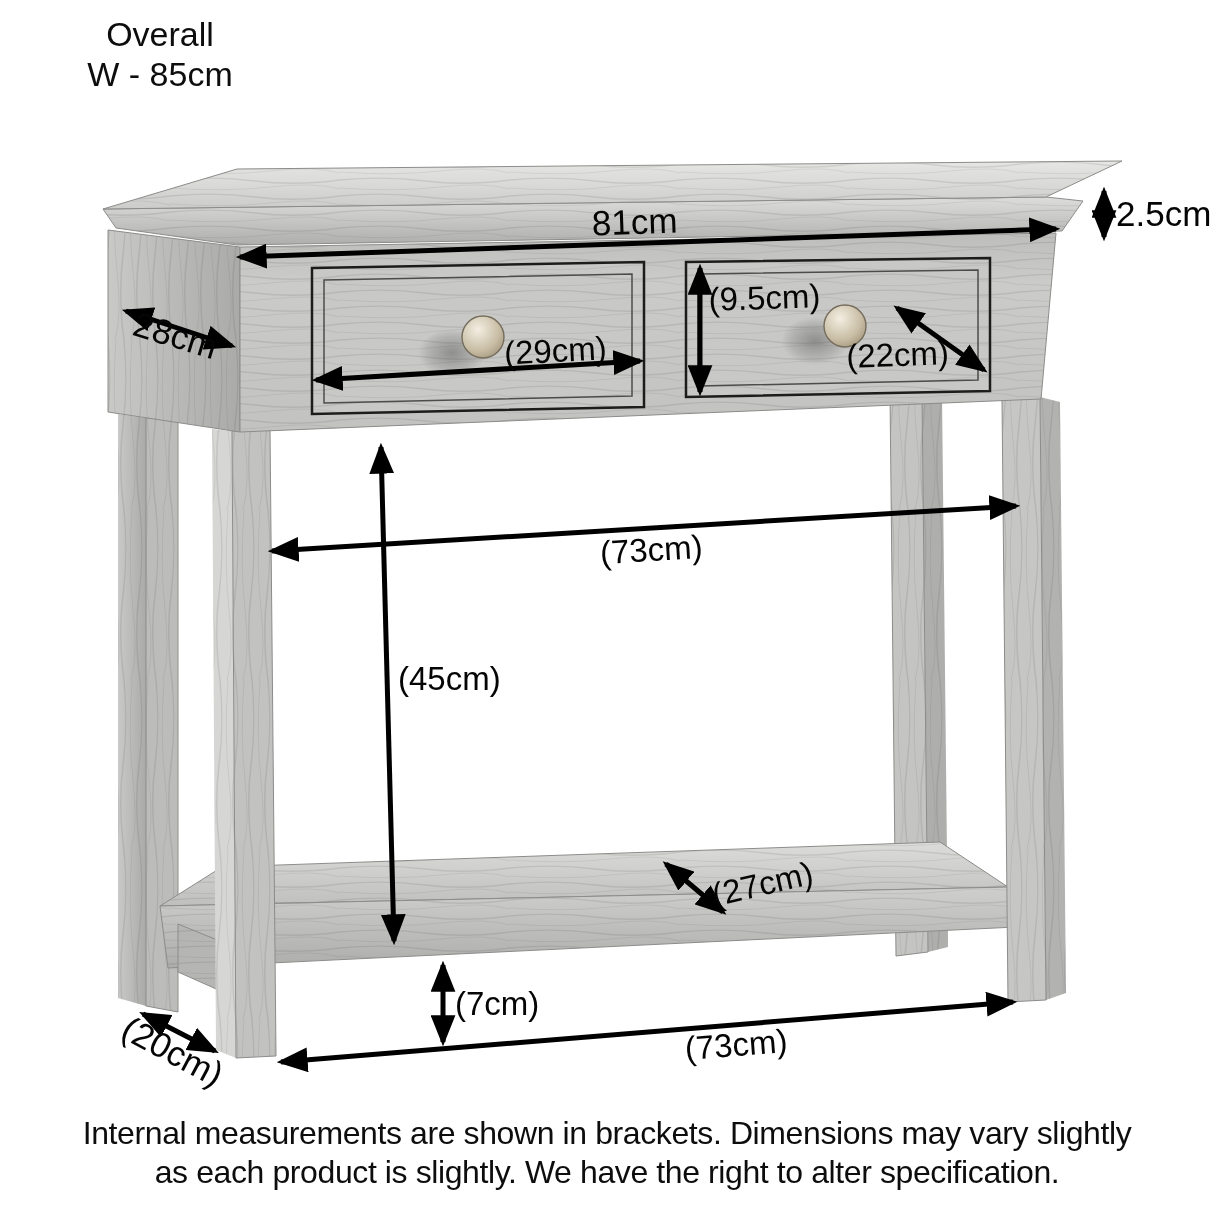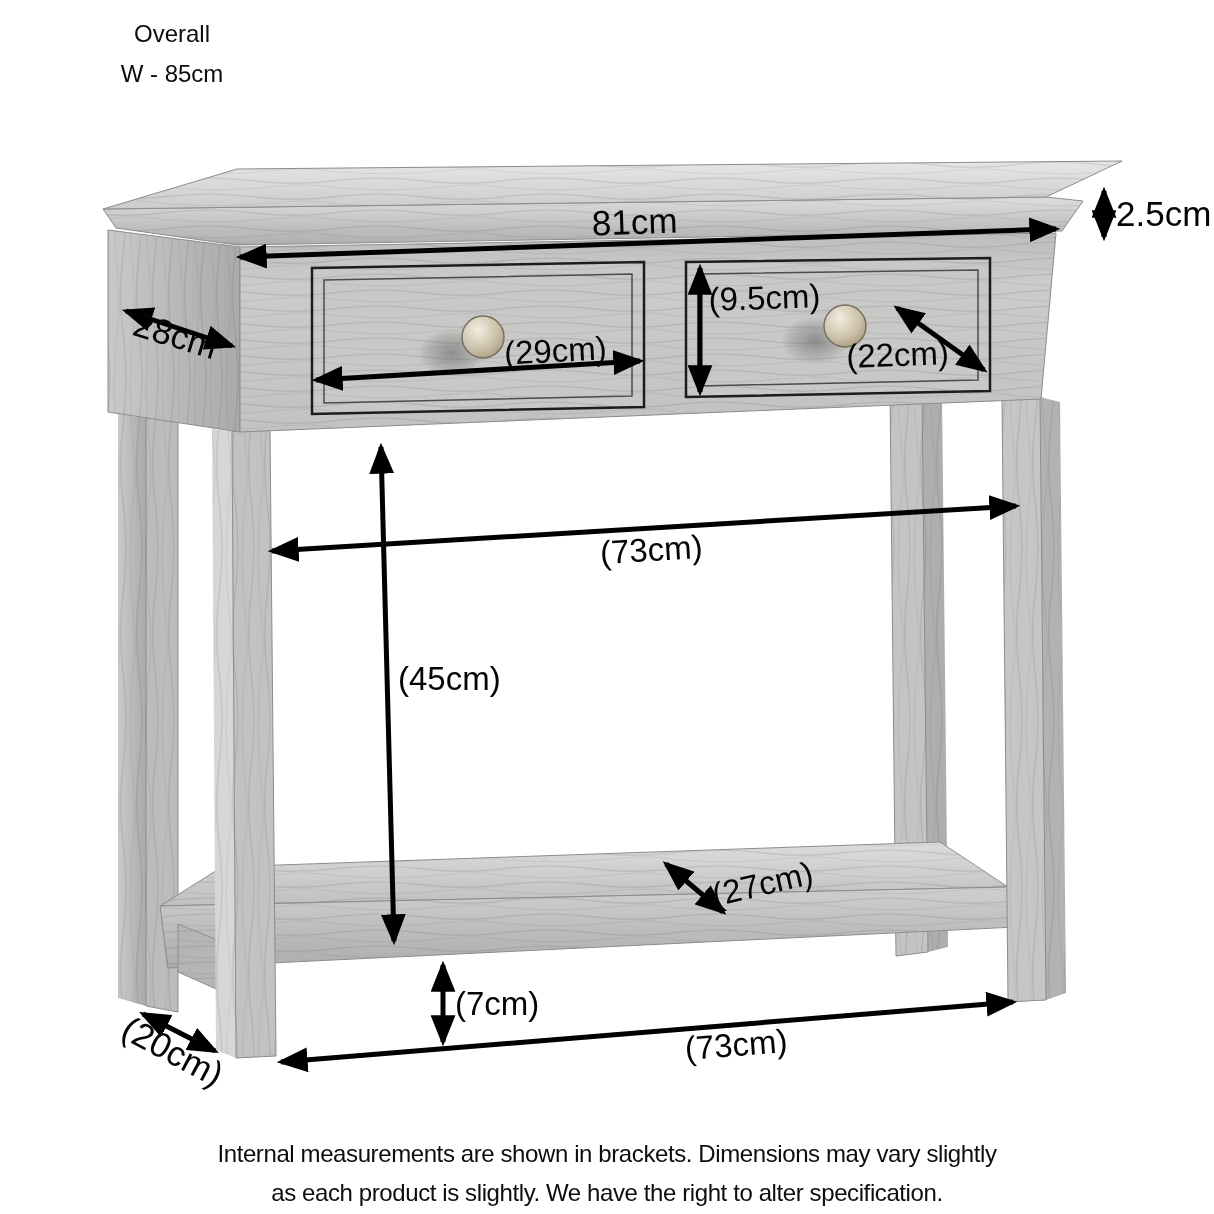--- a/index.html
+++ b/index.html
@@ -2,26 +2,26 @@
 <html><head>
 <meta charset="utf-8">
 <style>
   html,body { margin:0; padding:0; background:#ffffff; }
   .canvas {
     position:relative; width:1214px; height:1214px; background:#ffffff;
     font-family:"Liberation Sans", sans-serif; color:#0d0d0d; overflow:hidden;
   }
   .canvas svg { position:absolute; left:0; top:0; }
   .overall-block {
-    position:absolute; left:92px; top:14px; width:160px;
-    text-align:center; font-size:24px; line-height:40px; white-space:nowrap;
+    position:absolute; left:80px; top:14px; width:160px;
+    text-align:center; font-size:34px; line-height:40px; white-space:nowrap;
   }
   .footer-note {
     position:absolute; left:0; right:0; top:1114px;
-    text-align:center; font-size:24px; line-height:39px; letter-spacing:-0.4px;margin-top:20px;
+    text-align:center; font-size:32px; line-height:39px; letter-spacing:-0.4px;
   }
   .dimlabel { font-size:33px; fill:#050505; }
   .dimlabel.big { font-size:35px; }
   .dim { stroke:#000000; stroke-width:5; fill:none; }
   .face-edge { fill:none; stroke:#8c8c8a; stroke-width:1; }
   .drawer-frame { stroke:#1c1c1c; stroke-width:2.5; }
   .drawer-inner { fill:none; stroke:#4c4c4a; stroke-width:1.5; }
 </style>
 </head>
 <body>

